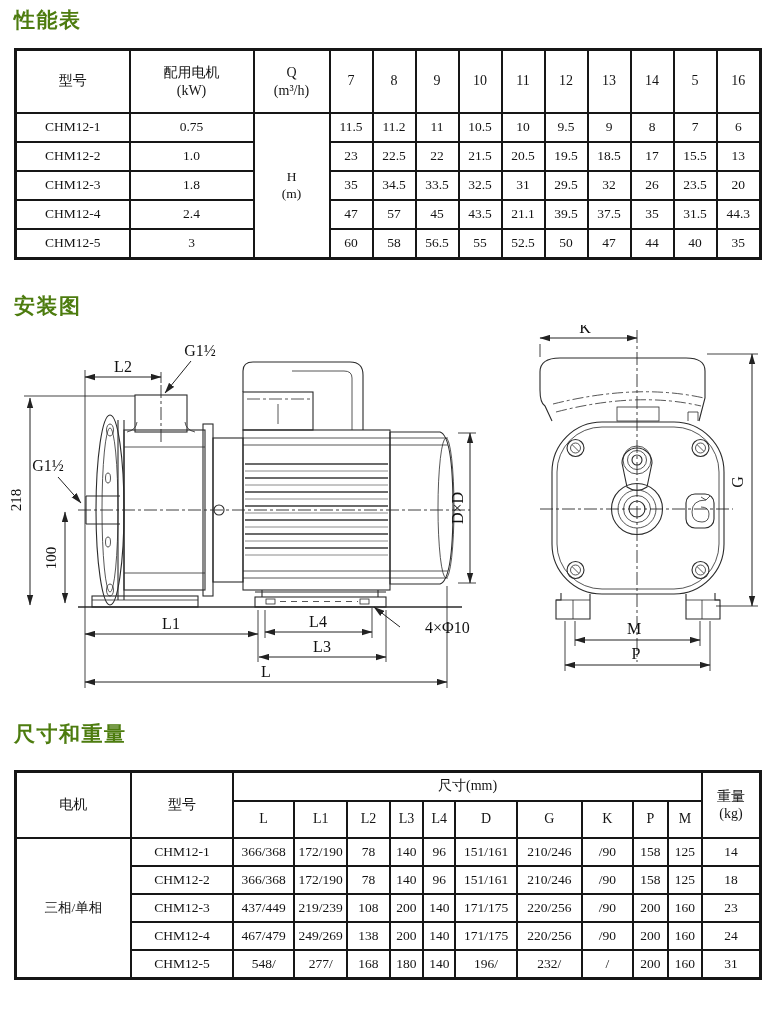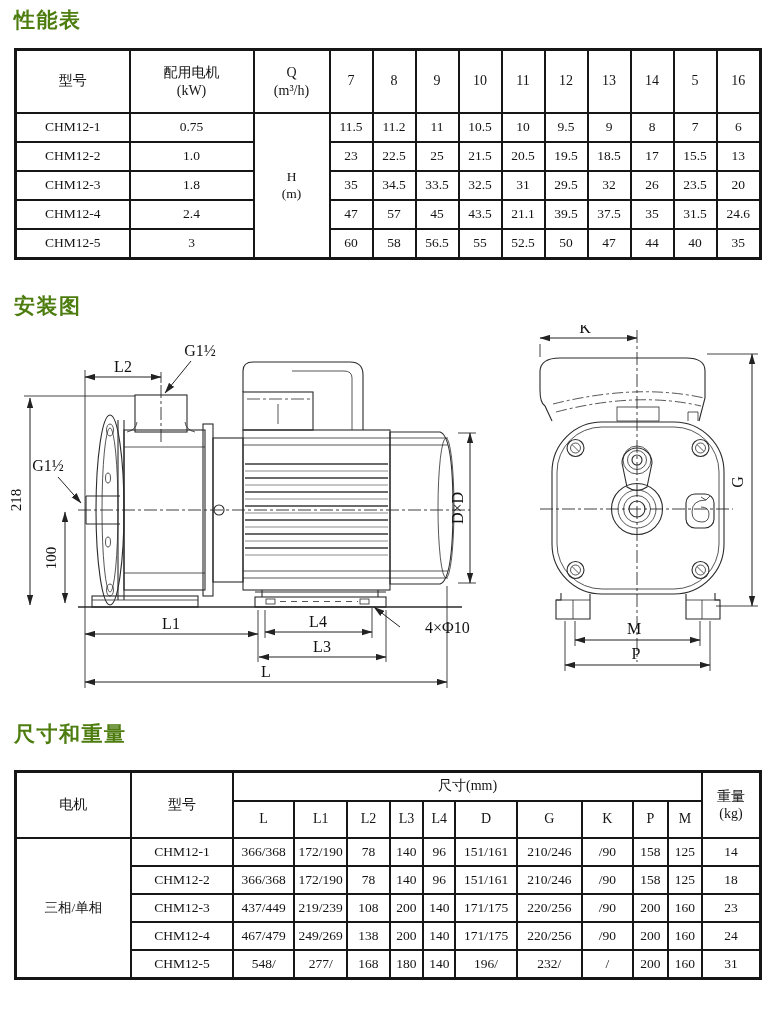--- a/index.html
+++ b/index.html
@@ -104,21 +104,21 @@
     <td>9</td>
     <td>8</td>
     <td>7</td>
     <td>6</td>
   </tr>
   <tr class="r-data">
     <td>CHM12-2</td>
     <td>1.0</td>
     <td>23</td>
     <td>22.5</td>
-    <td>25</td>
+    <td>22</td>
     <td>21.5</td>
     <td>20.5</td>
     <td>19.5</td>
     <td>18.5</td>
     <td>17</td>
     <td>15.5</td>
     <td>13</td>
   </tr>
   <tr class="r-data">
     <td>CHM12-3</td>
@@ -139,21 +139,21 @@
     <td>2.4</td>
     <td>47</td>
     <td>57</td>
     <td>45</td>
     <td>43.5</td>
     <td>21.1</td>
     <td>39.5</td>
     <td>37.5</td>
     <td>35</td>
     <td>31.5</td>
-    <td>24.6</td>
+    <td>44.3</td>
   </tr>
   <tr class="r-data">
     <td>CHM12-5</td>
     <td>3</td>
     <td>60</td>
     <td>58</td>
     <td>56.5</td>
     <td>55</td>
     <td>52.5</td>
     <td>50</td>

